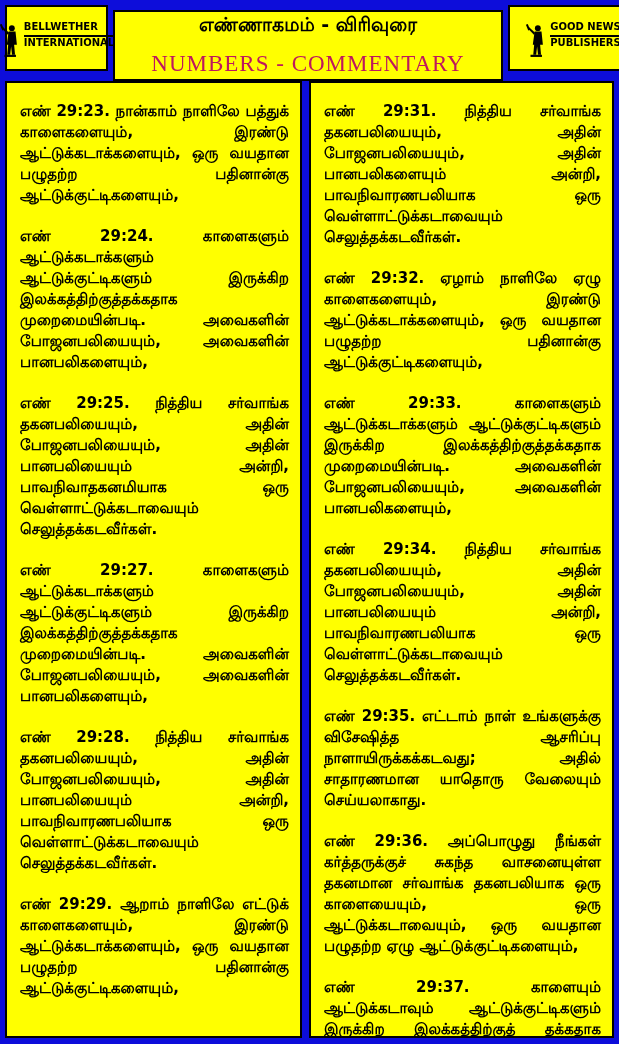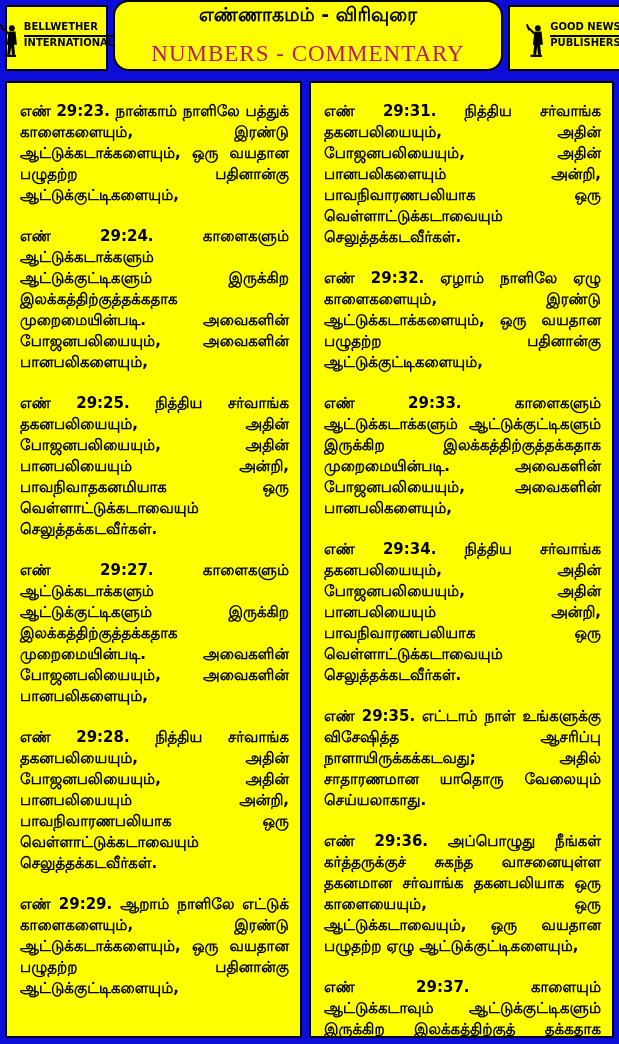--- a/index.html
+++ b/index.html
@@ -42,29 +42,28 @@
     font-weight: bold;
     font-size: 10px;
     line-height: 1.25;
     letter-spacing: 0px;
     font-family: "DejaVu Sans", sans-serif;
     white-space: nowrap;
   }
   .logo-text .top { border-bottom: 2px solid #000; padding-bottom: 1px; }
   .title-box {
     left: 113px;
-    top: 0;
+    top: 10px;
     width: 390px;
     height: 71px;
     display: flex;
     flex-direction: column;
     align-items: center;
     justify-content: center;
     text-align: center;
-    border-radius: 16px;
   }
   .title-tamil {
     font-weight: bold;
     font-size: 19px;
     color: #000;
     line-height: 1.2;
     font-family: "DejaVu Sans", sans-serif;
   }
   .title-english {
     font-family: "Liberation Serif", serif;

